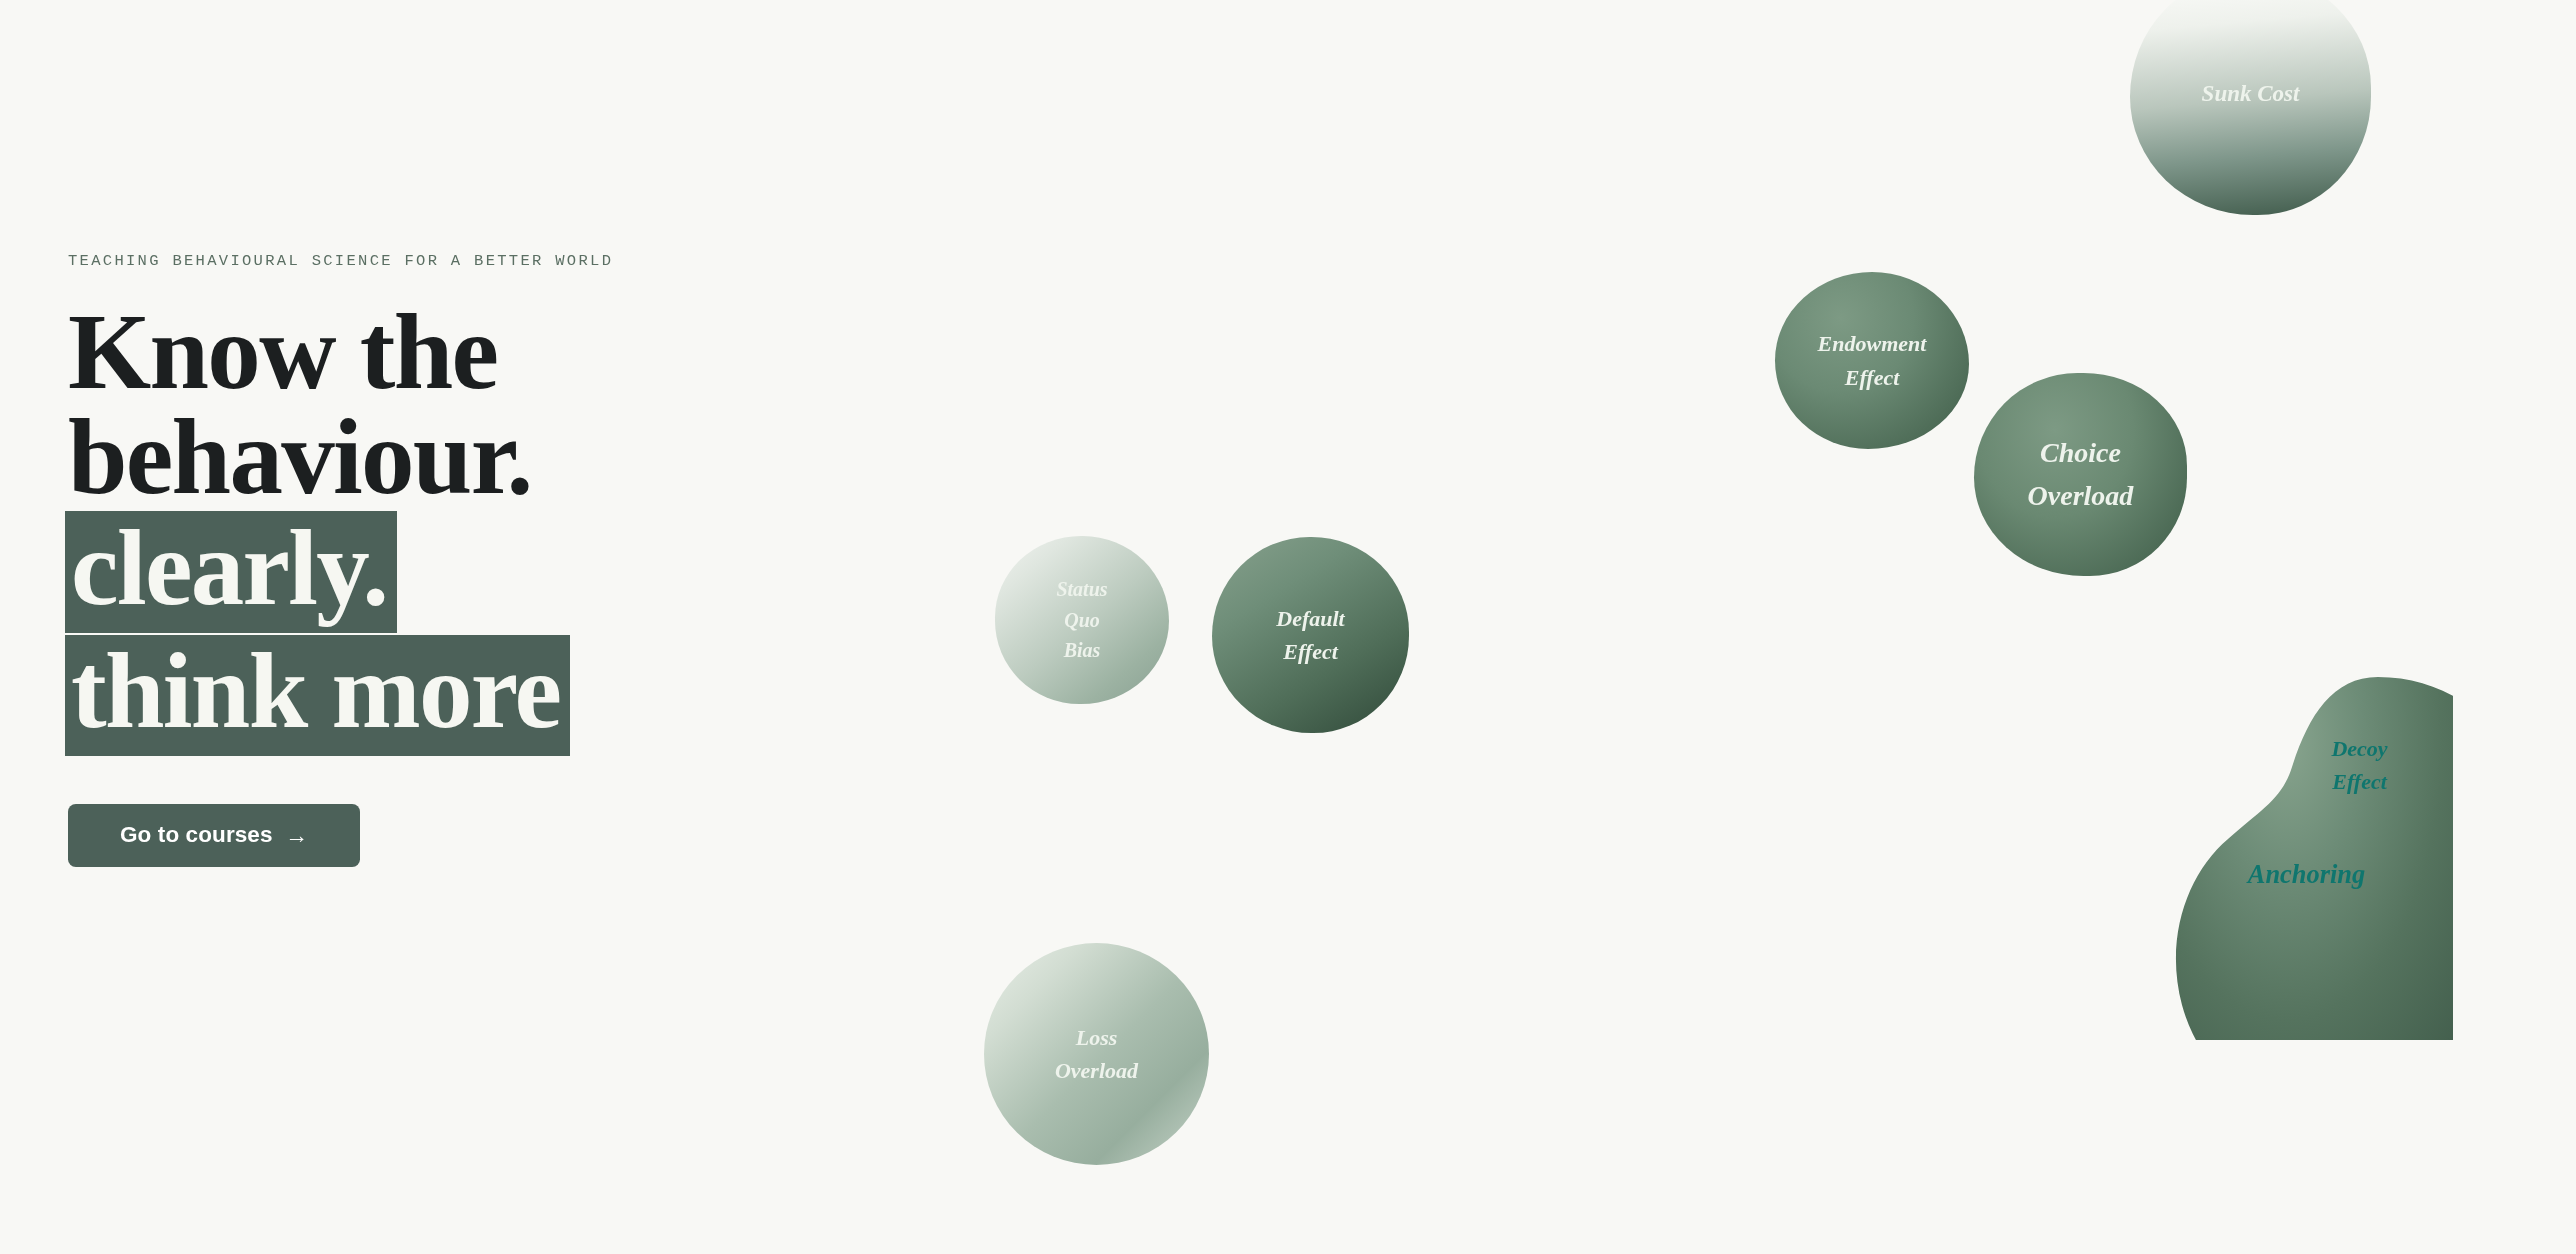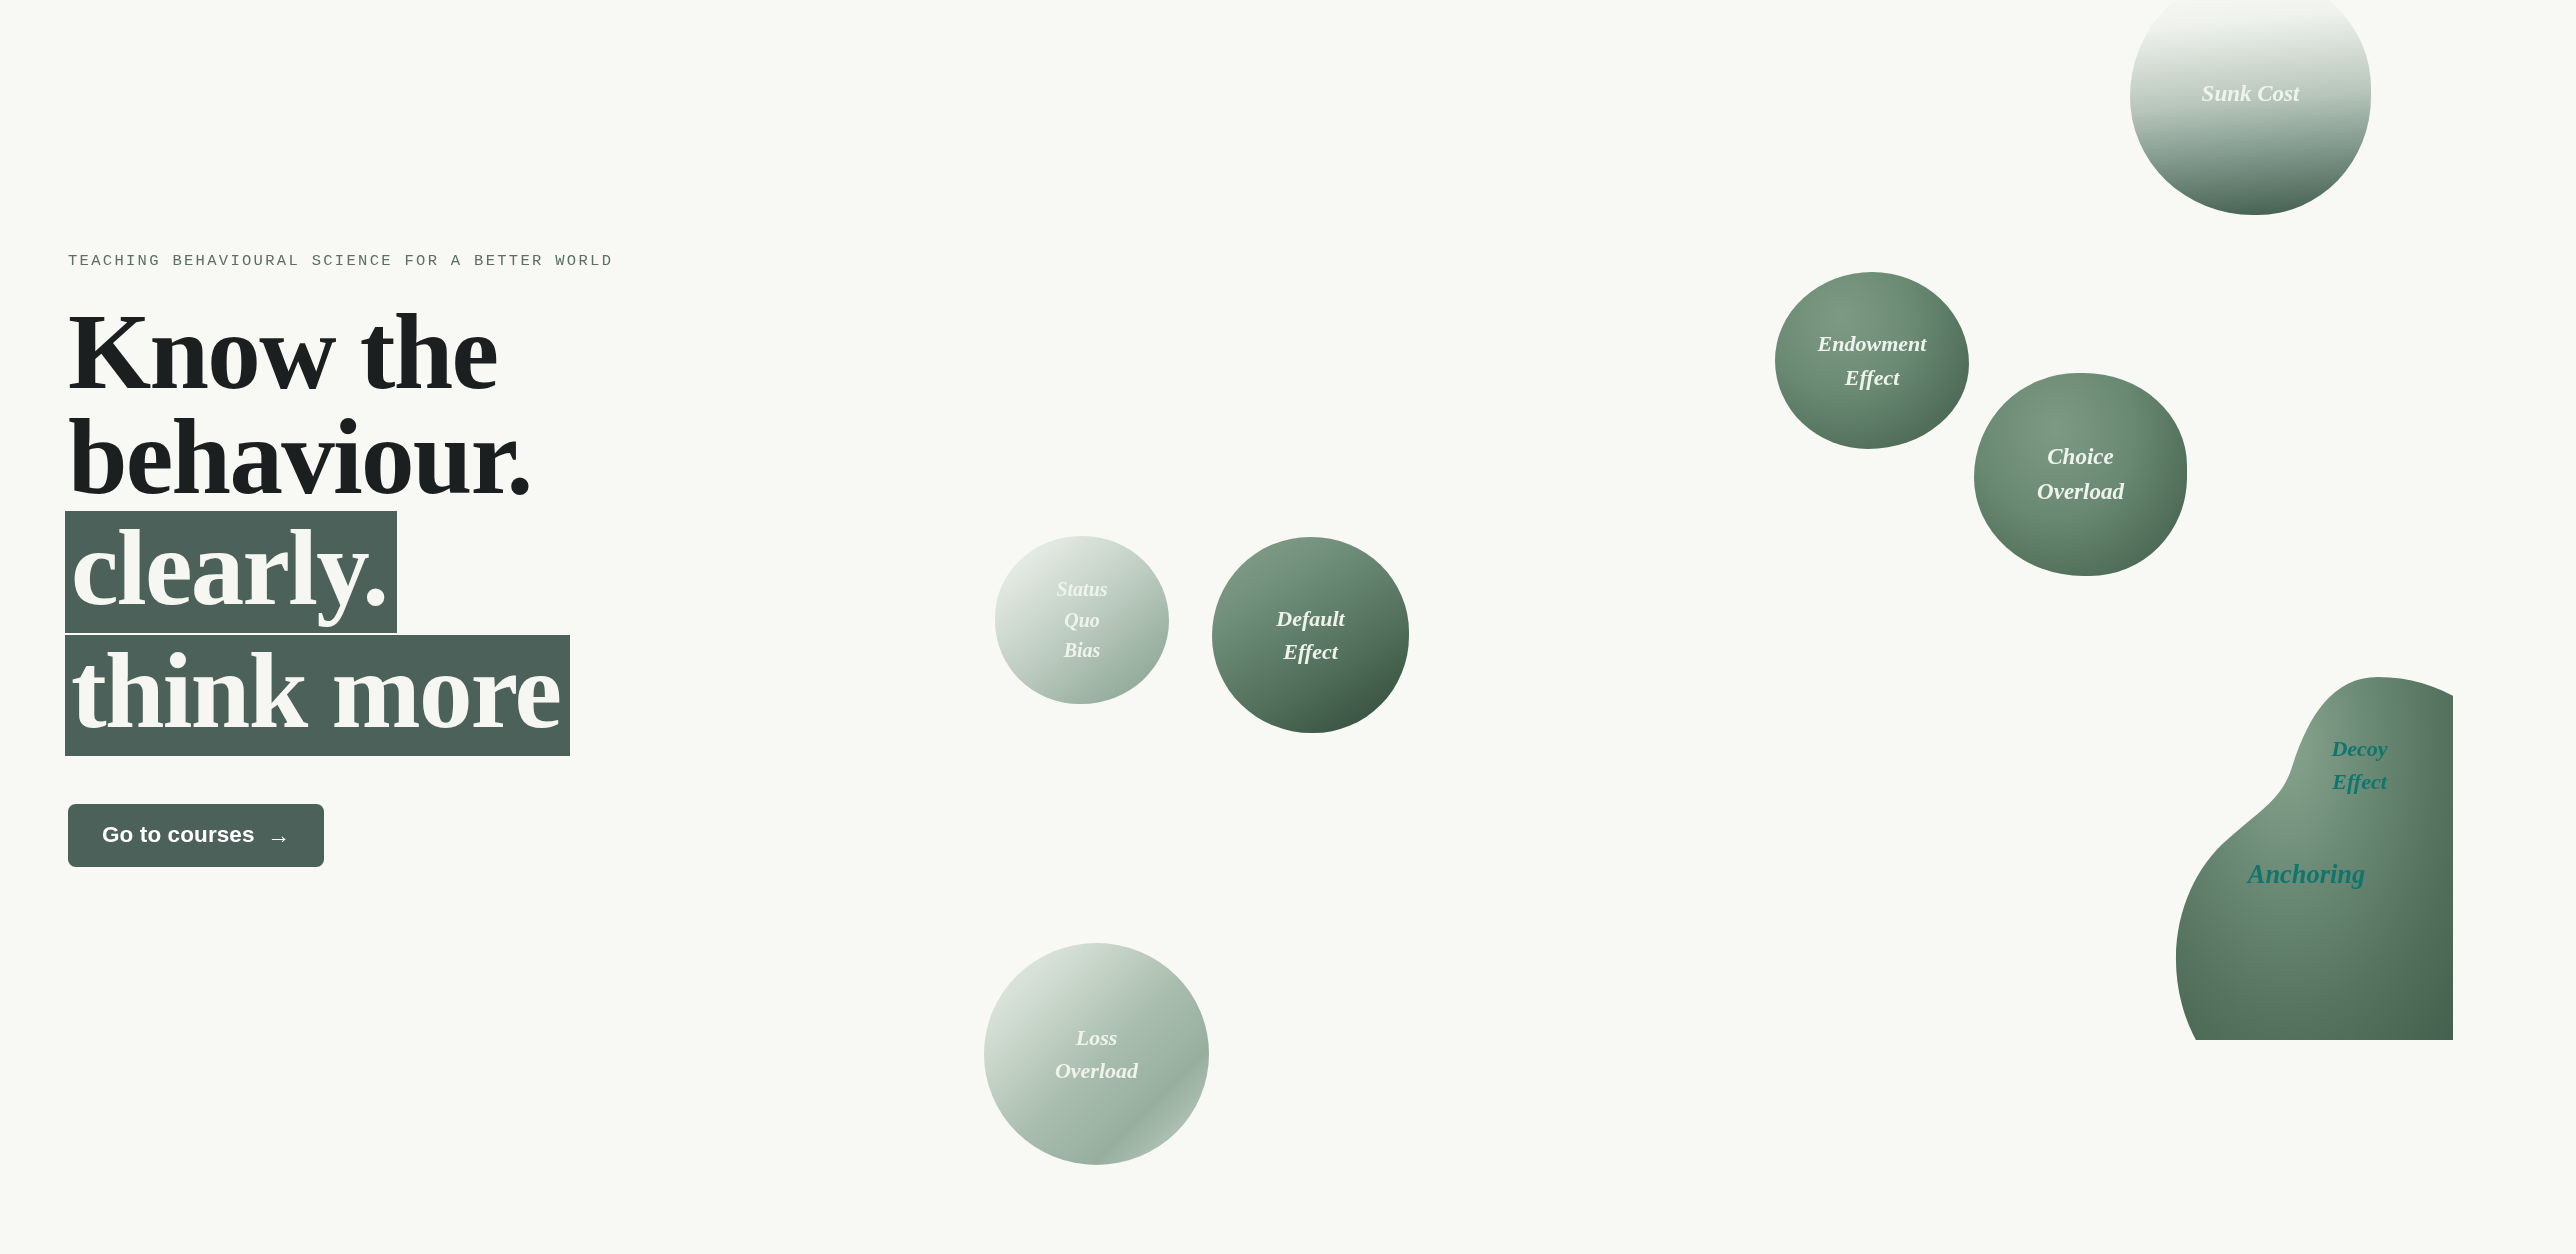--- a/index.html
+++ b/index.html
@@ -136,21 +136,21 @@
     display: inline-flex;
     align-items: center;
     gap: 12.4px;
     margin-top: 48px;
     background: #4c6159;
     color: #ffffff;
     font-family: "Liberation Sans", sans-serif;
     font-size: 22.5px;
     font-weight: 700;
     letter-spacing: 0.1px;
-    padding: 20px 34px;
+    padding: 20px 52px;
     border: none;
     border-radius: 7.8px;
     cursor: pointer;
     text-decoration: none;
     line-height: 1;
   }
   .cta-arrow { font-size: 23px; line-height: 1; }
 
   
   .bubble-field {
@@ -200,21 +200,21 @@
     background: radial-gradient(ellipse at 34% 26%, #7d9a84 0%, #6b8a74 40%, #4e6c57 78%, #3d5847 100%);
     font-size: 22px;
     z-index: 7;
   }
 
   #bub-choice-overload {
     left: 1974px; top: 373px;
     width: 213px; height: 203px;
     border-radius: 50% 50% 47% 53% / 53% 47% 50% 50%;
     background: radial-gradient(ellipse at 38% 28%, #7d9a84 0%, #6a8972 42%, #4c6a55 80%, #3b5645 100%);
-    font-size: 23px;
+    font-size: 28px;
     z-index: 6;
   }
 
   #bub-status-quo {
     left: 995px; top: 536px;
     width: 174px; height: 168px;
     border-radius: 50% 50% 51% 49% / 49% 51% 50% 50%;
     background: linear-gradient(140deg, #f2f4f0 0%, #dfe6df 20%, #bccbbf 52%, #9cb2a2 78%, #889f91 100%);
     font-size: 20px;
     z-index: 6;

